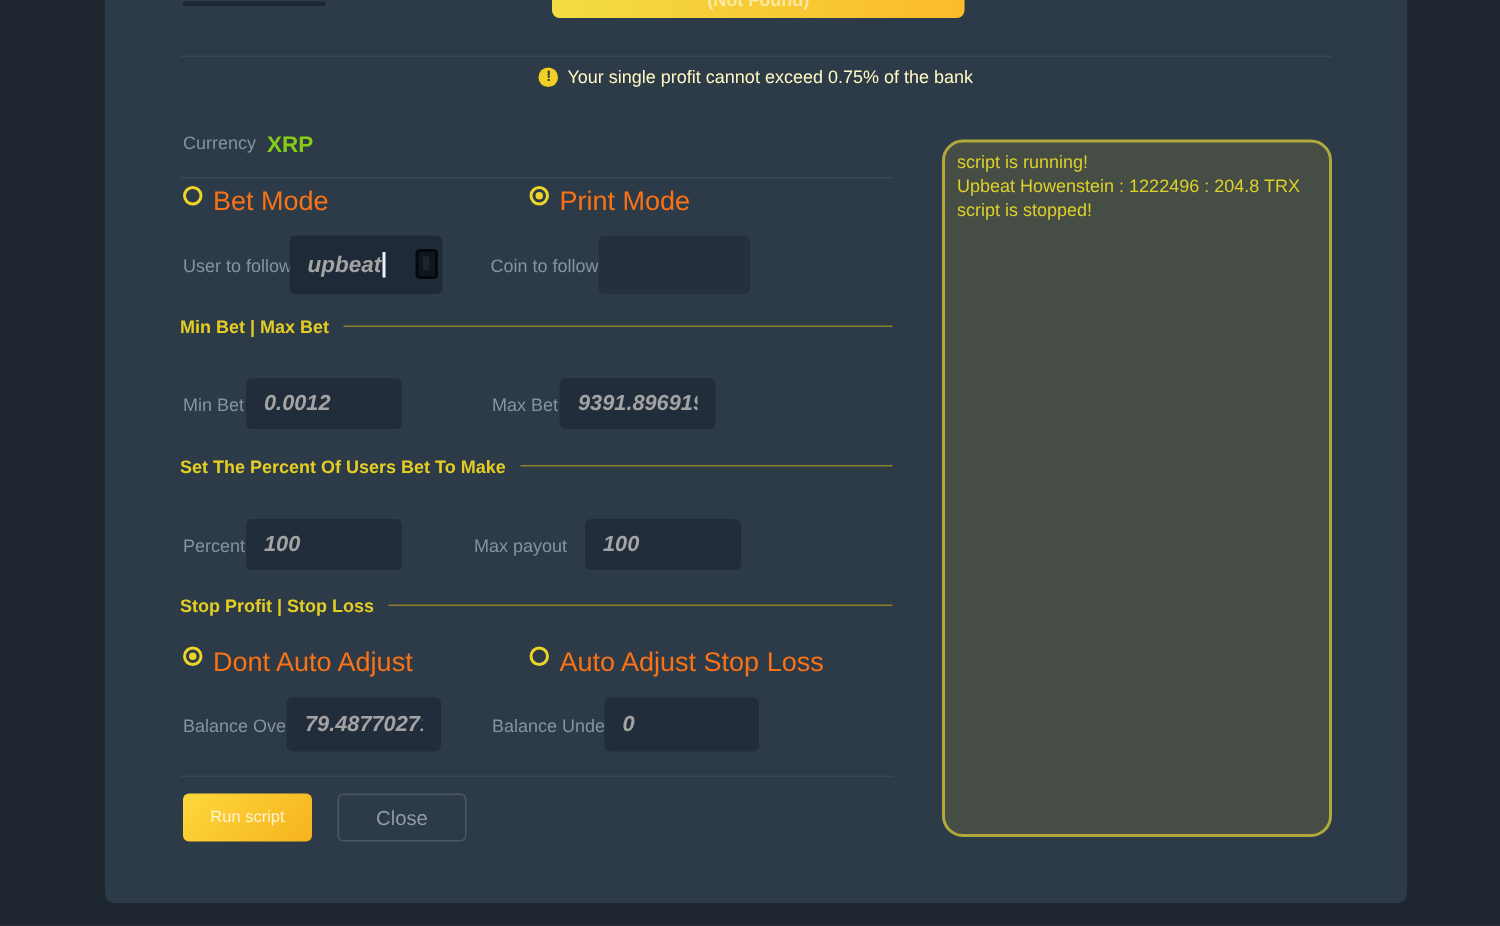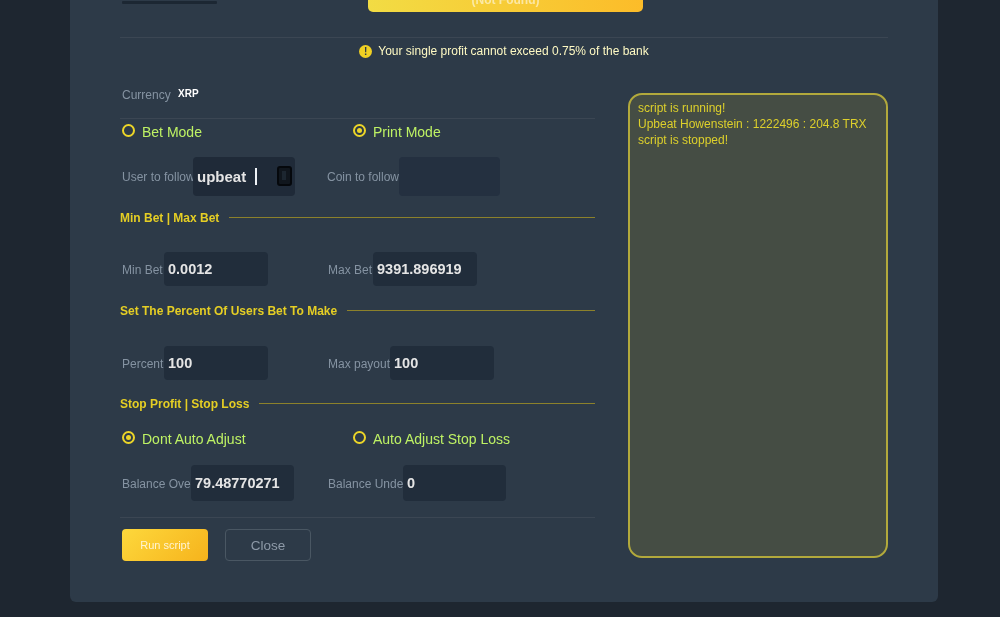--- a/index.html
+++ b/index.html
@@ -31,37 +31,37 @@
     position:absolute; left:0; top:44px; width:100%;
     display:flex; align-items:center; justify-content:center; gap:6px;
   }
   .warning-row .info-icon {
     width:13px; height:13px; border-radius:50%; background:#f0d023;
     color:#2d3a48; font-size:10px; font-weight:bold;
     display:flex; align-items:center; justify-content:center; flex:none;
   }
   .warning-text { color:#fef9c3; font-size:12px; }
   .lbl { color:#8593a2; font-size:12px;text-align:right; }
-  .yellow-val { color:#ffffff; font-size:10px; font-weight:bold; }
+  .yellow-val { color:#84cc16; font-size:15px; font-weight:bold; }
   .row { position:absolute; }
   .row > * { position:absolute; }
   .radio {
     width:13px; height:13px; border:2px solid #ecd528; border-radius:50%;
     background:transparent; display:flex; align-items:center; justify-content:center;
     cursor:pointer;
   }
   .radio.checked::after {
     content:""; width:5px; height:5px; border-radius:50%; background:#ecd528;
   }
-  .radio-label { color:#bef264; font-size:14px; cursor:pointer; }
+  .radio-label { color:#f97316; font-size:18px; cursor:pointer; }
   .field {
     background:#212d3b; border:none; border-radius:4px;
-    color:#e5e5e5; font-size:14.5px; font-weight:bold;
+    color:#a3a3a3; font-size:14.5px; font-weight:bold;
     font-family:"Liberation Sans", sans-serif;
-    padding:0 4px; outline:none; overflow:hidden; white-space:nowrap;
+    padding:0 12px; outline:none; overflow:hidden; white-space:nowrap;font-style:italic;
   }
   .section-header {
     position:absolute; left:50px; width:475px; height:13px;
     display:flex; align-items:center;
   }
   .section-header .sec-title {
     color:#e5ce24; font-size:12px; font-weight:bold; white-space:nowrap;
   }
   .section-header .sec-line { flex:1; height:1px; background:#8c812b; margin-left:10px; }
   .input-wrap { position:absolute; }
@@ -145,21 +145,21 @@
     <input class="field" style="left: 303px; top: 0px; width: 104px; height: 34px;" value="9391.896919">
   </div>
 
   <div class="section-header" style="top:304px;">
     <span class="sec-title">Set The Percent Of Users Bet To Make</span>
     <span class="sec-line"></span>
   </div>
   <div class="row" style="left:0; top:346px; width:868px; height:34px;">
     <span class="lbl" style="left:52px; top:11px;">Percent</span>
     <input class="field" style="left: 94px; top: 0px; width: 104px; height: 34px;" value="100">
-    <span class="lbl" style="left:258px; top:11px;">Max payout</span>
+    <span class="lbl" style="left:246px; top:11px;">Max payout</span>
     <input class="field" style="left: 320px; top: 0px; width: 104px; height: 34px;" value="100">
   </div>
 
   <div class="section-header" style="top:397px;">
     <span class="sec-title">Stop Profit | Stop Loss</span>
     <span class="sec-line"></span>
   </div>
   <div class="row" style="left:0; top:431px; width:868px; height:15px;">
     <span class="radio checked" style="left:52px; top:0;"></span>
     <span class="radio-label" style="left:72px; top:0;">Dont Auto Adjust</span>

